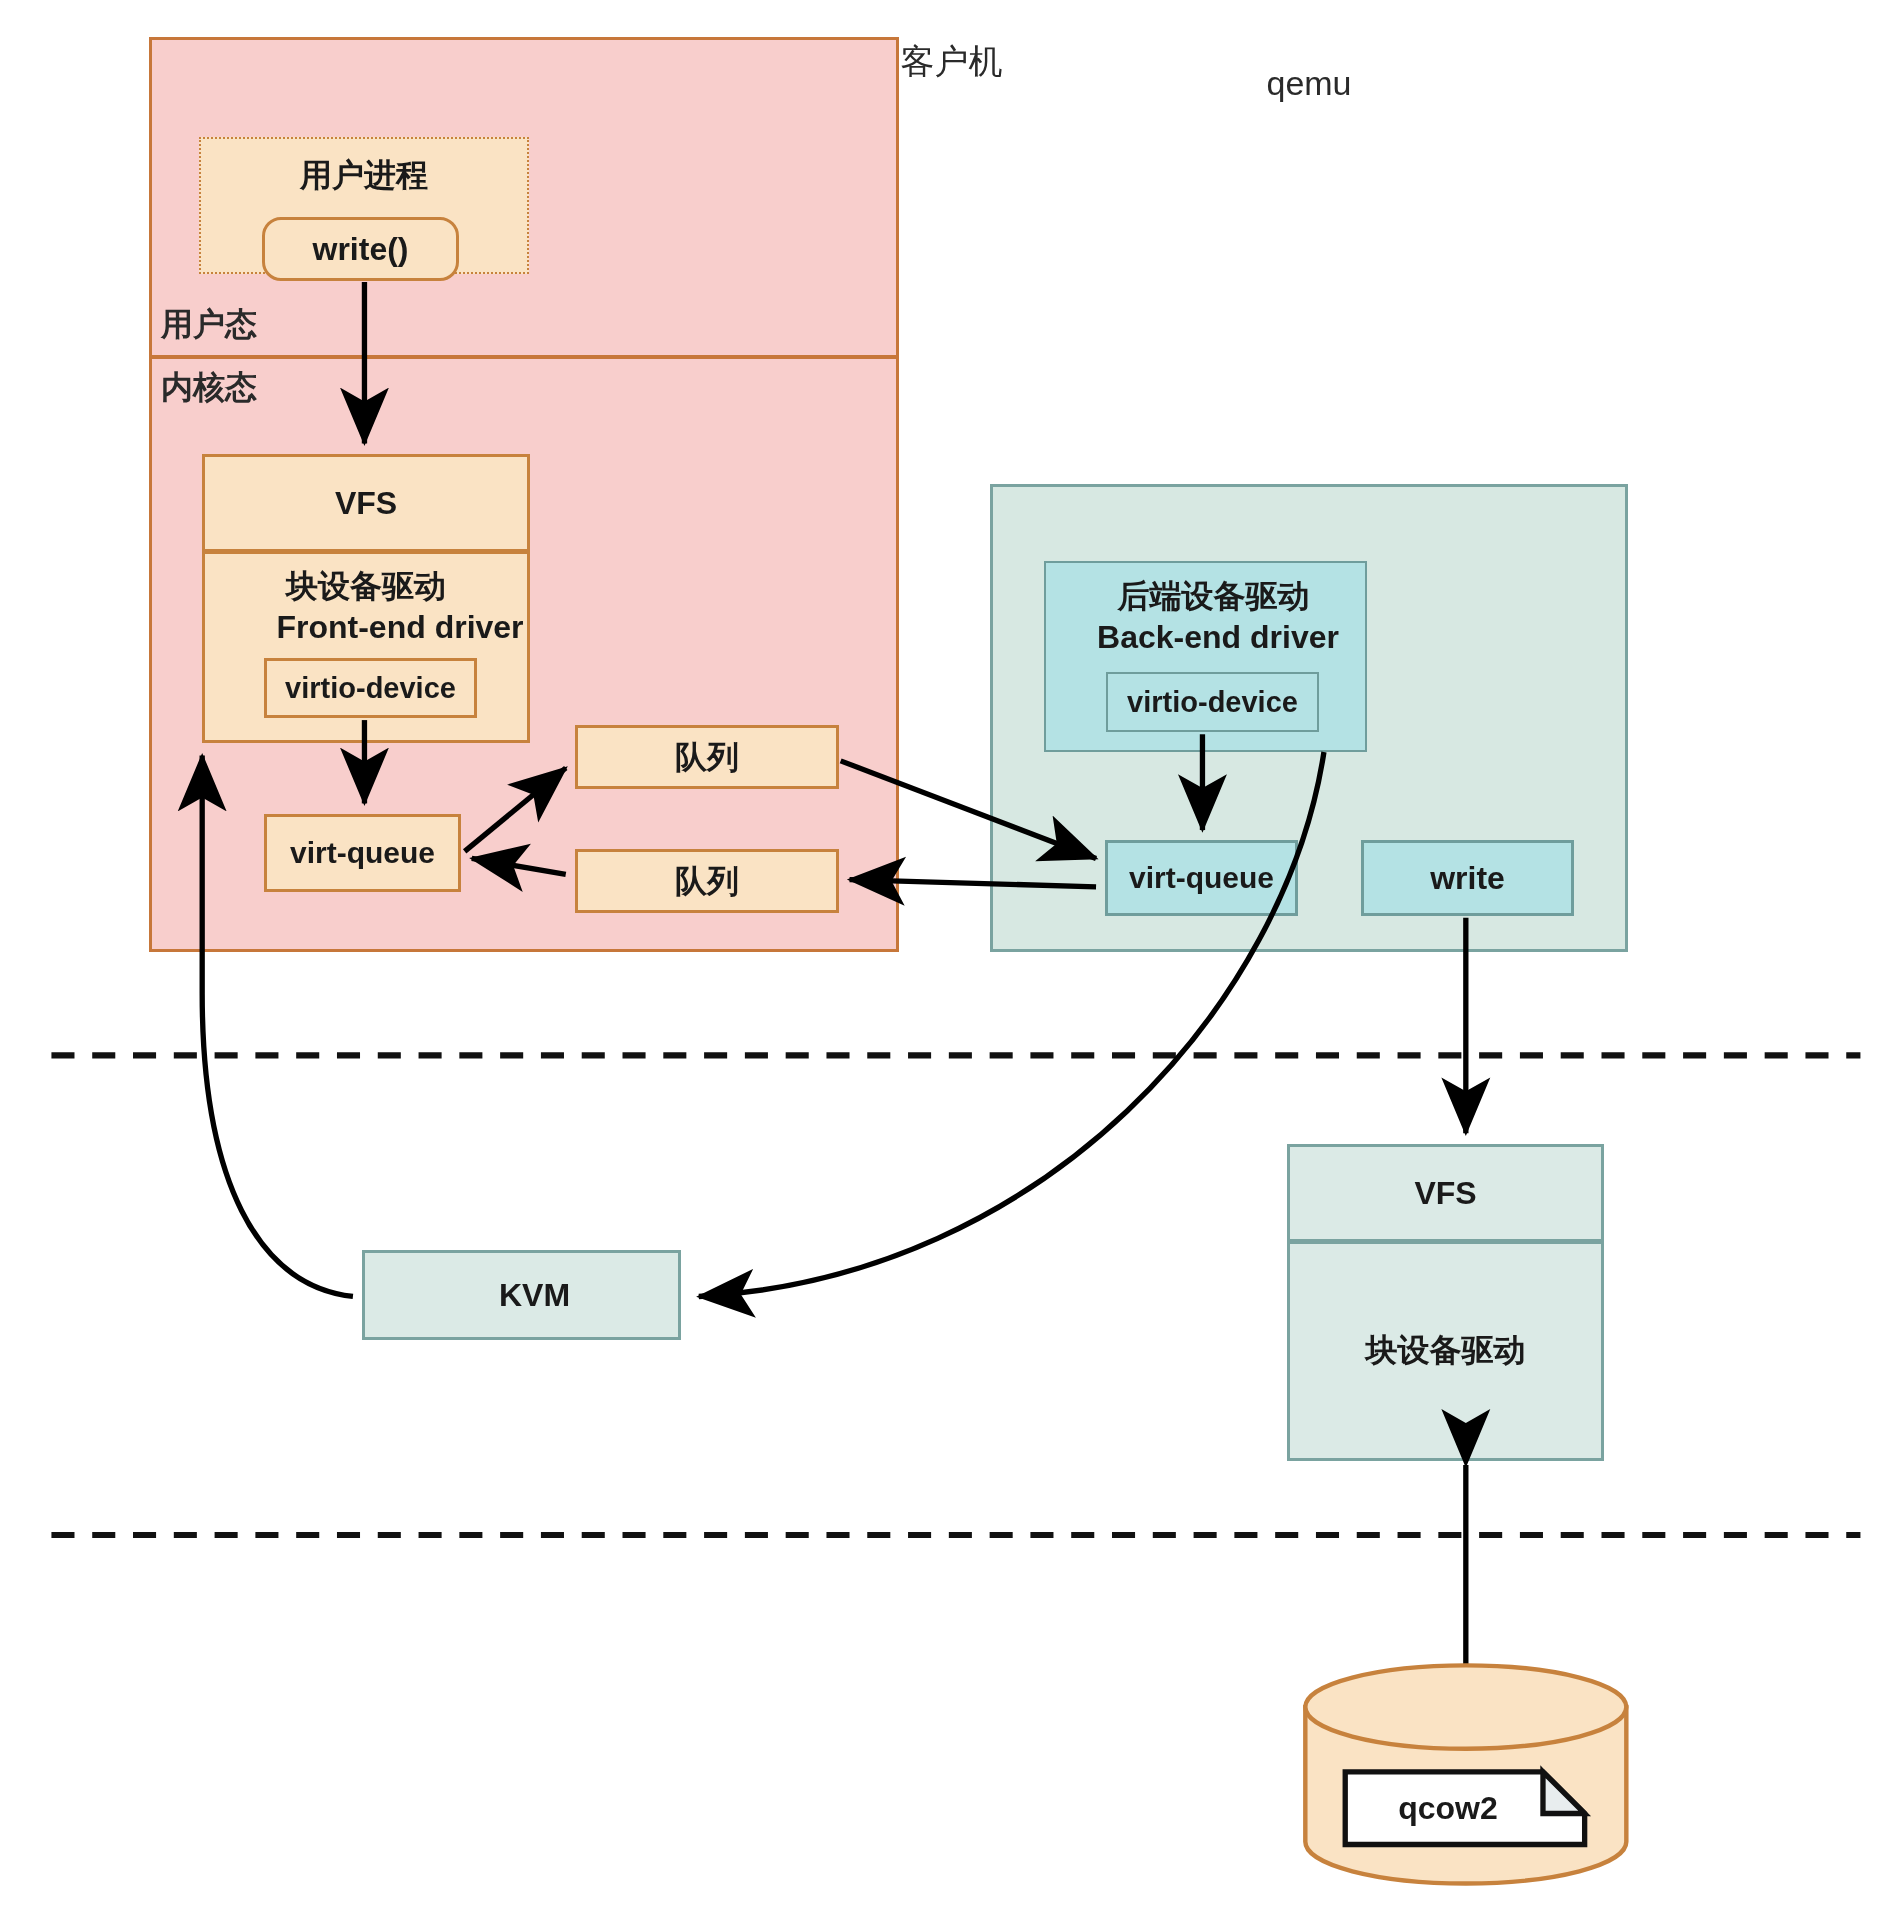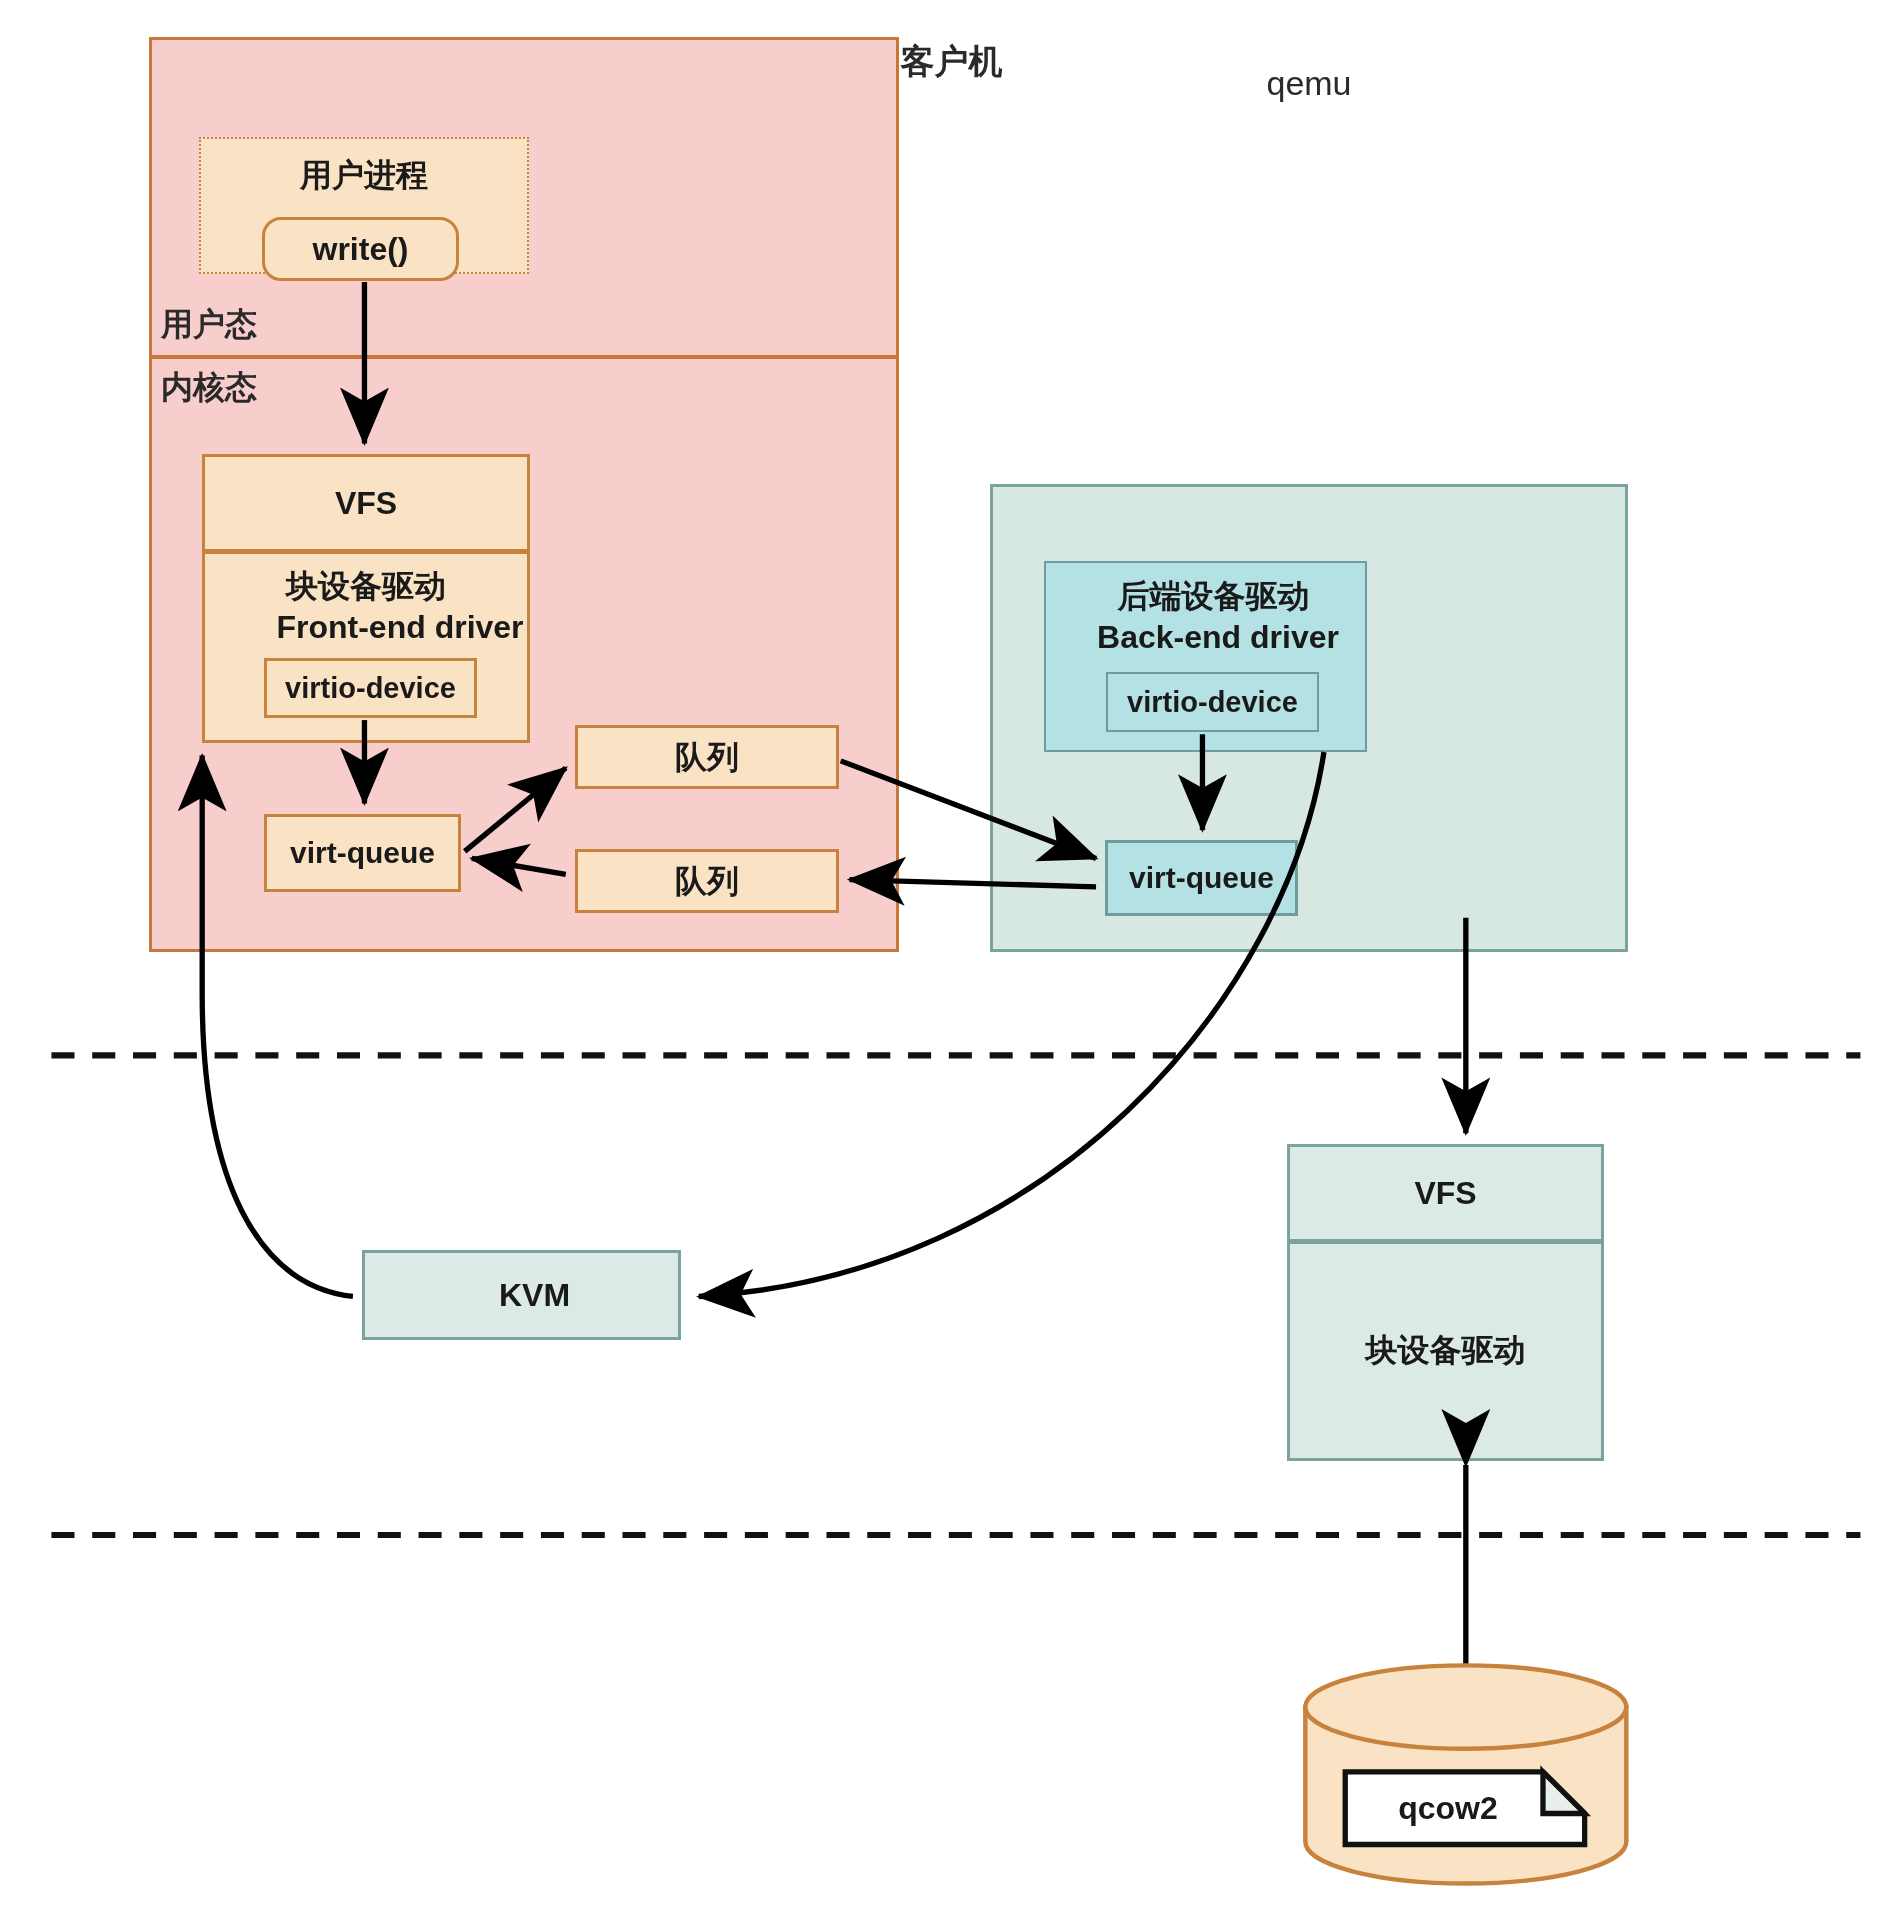--- a/index.html
+++ b/index.html
@@ -5,21 +5,21 @@
   html,body{margin:0;padding:0;background:#ffffff;}
   body{font-family:"Liberation Sans","DejaVu Sans",sans-serif;}
   #stage{position:relative;width:1903px;height:1927px;background:#ffffff;overflow:hidden;}
 
   .box{position:absolute;box-sizing:border-box;display:flex;align-items:center;
        justify-content:center;text-align:center;line-height:1.25;color:#1a1a1a;font-weight:bold;}
 
   
   .guest{background:#f8cecc;border:3.5px solid #c7773a;}
   .guest-title{position:absolute;left:0;right:0;top:39px;text-align:center;
-               font-size:34px;color:#2a2a2a;font-weight:bold;}
+               font-size:34px;color:#2a2a2a;}
   .mode-label{position:absolute;font-size:32px;color:#2a2a2a;text-align:left;
               justify-content:flex-start;}
   .divider-solid{position:absolute;height:3.5px;background:#c7773a;}
 
   
   .org{background:#fae3c4;border:3.5px solid #c7823d;font-size:32px;}
   .org-dash{background:#fae3c4;border:2.7px dotted #c7823d;}
 
   
   .qemu{background:#d7e8e2;border:3.5px solid #7aa3a0;}
@@ -68,20 +68,21 @@
   <div class="box qemu" style="left:990px;top:484px;width:638px;height:468px;"></div>
   <div class="qemu-title" style="left:990px;width:638px;margin-top:30px;">qemu</div>
 
   <div class="box cyn-soft" style="left:1044px;top:561px;width:323px;height:191px;"></div>
   <div class="box" style="left:1044px;top:576px;width:323px;height:39px;font-size:32px;padding-left:16px;">后端设备驱动</div>
   <div class="box" style="left:1044px;top:615px;width:323px;height:43px;font-size:32px;padding-left:25px;">Back-end driver</div>
   <div class="box cyn-soft" style="left:1106px;top:672px;width:213px;height:60px;font-size:29px;">virtio-device</div>
 
   <div class="box cyn" style="left:1105px;top:840px;width:193px;height:76px;font-size:30px;">virt-queue</div>
 
+  <div class="box cyn" style="left:1361px;top:840px;width:213px;height:76px;">write</div>
 
   <div class="box mint" style="left:362px;top:1250px;width:319px;height:90px;padding-left:26px;">KVM</div>
 
   <div class="box mint" style="left:1287px;top:1144px;width:317px;height:98px;">VFS</div>
   <div class="box mint" style="left:1287px;top:1241px;width:317px;height:220px;"></div>
   <div class="box" style="left:1287px;top:1328px;width:317px;height:43px;font-size:32px;">块设备驱动</div>
 
   <svg class="overlay" viewBox="0 0 2146 2173">
     <defs>
       <marker id="ah" markerWidth="13" markerHeight="13" refX="10.5" refY="5" orient="auto" markerUnits="strokeWidth">

